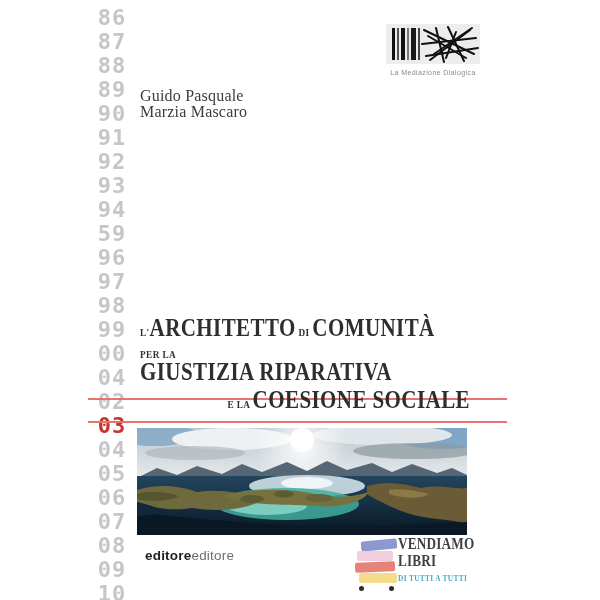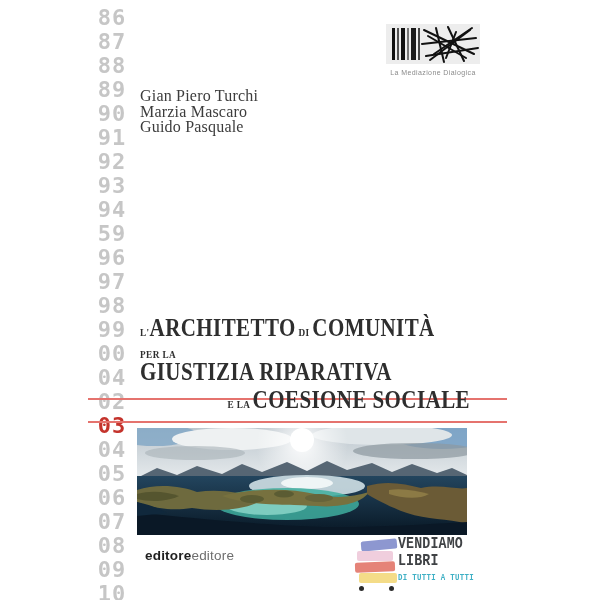--- a/index.html
+++ b/index.html
@@ -66,21 +66,21 @@
   
   .store-badge{position:absolute;left:355px;top:534px;width:140px;height:62px;}
   .book-stack{position:absolute;left:0;top:4px;width:44px;height:52px;}
   .book{position:absolute;height:10px;border-radius:2px;}
   .book.b1{background:var(--book1);left:6px;top:2px;width:36px;transform:rotate(-5deg);}
   .book.b2{background:var(--book2);left:2px;top:13px;width:36px;}
   .book.b3{background:var(--book3);left:0px;top:24px;width:40px;transform:rotate(-2deg);}
   .book.b4{background:var(--book4);left:4px;top:35px;width:38px;}
   .wheel{position:absolute;width:5px;height:5px;border-radius:50%;background:#2b2b2b;top:48px;}
   .wheel.w1{left:4px;} .wheel.w2{left:34px;}
-  .badge-text{position:absolute;left:43px;top:2px;font-family:Liberation Mono, monospace;}
+  .badge-text{position:absolute;left:43px;top:2px;font-family:Liberation Serif, serif;}
   .badge-line{
     font-size:17px;font-weight:bold;color:#3f4245;line-height:16.5px;
     letter-spacing:.2px;transform:scaleX(.78);transform-origin:left center;white-space:nowrap;
   }
   .badge-tagline{
     margin-top:4px;font-size:9px;font-weight:bold;color:var(--badge-teal);
     letter-spacing:.4px;transform:scaleX(.82);transform-origin:left center;white-space:nowrap;
   }
 </style>
 </head>
@@ -165,26 +165,25 @@
         <line x1="70" y1="8" x2="60" y2="34"></line>
         <line x1="42" y1="12" x2="80" y2="34"></line>
       </g>
     </svg>
   </span>
   <div class="pub-mark-caption">La Mediazione Dialogica</div>
 </div>
 
 <div class="authors">
 
-    <div class="author" style="--i: 0;">Gian Piero Turchi</div>
-
+
+
+    <div class="author" style="--i: 2;">Guido Pasquale</div>
 
     <div class="author" style="--i: 3;">Marzia Mascaro</div>
-
-    <div class="author" style="--i: 2;">Guido Pasquale</div>
   </div>
 
 <div class="title-block">
   <div class="t-line t-l1"><span class="t-small">L'</span><span class="t-big">ARCHITETTO</span><span class="t-small"> DI </span><span class="t-big">COMUNITÀ</span></div>
   <div class="t-line t-l2"><span class="t-small">PER LA</span></div>
   <div class="t-line t-l3"><span class="t-big">GIUSTIZIA RIPARATIVA</span></div>
   <div class="t-line t-l4 right"><span class="t-small">E LA </span><span class="t-big">COESIONE SOCIALE</span></div>
 </div>
 
 <div class="cover-photo">

